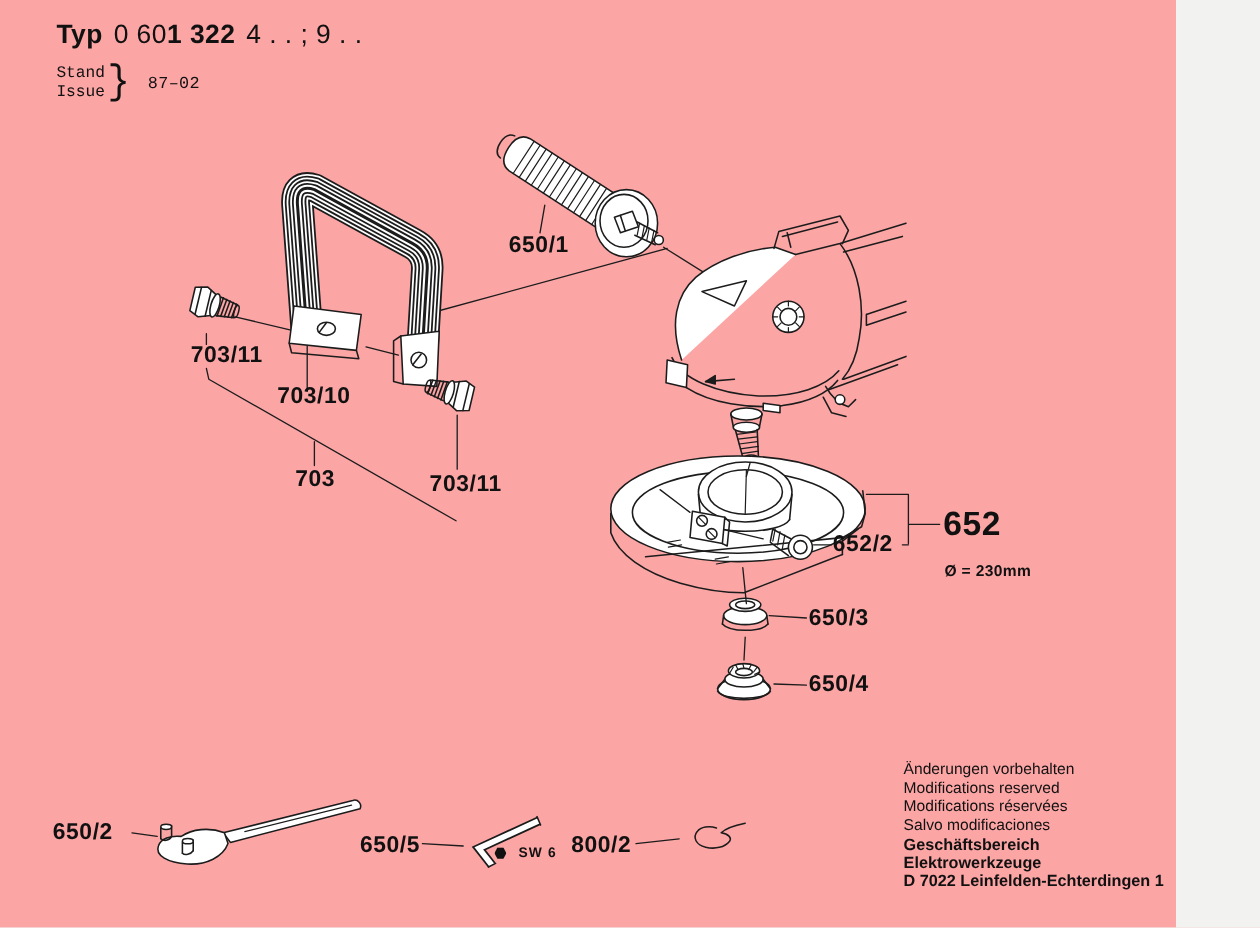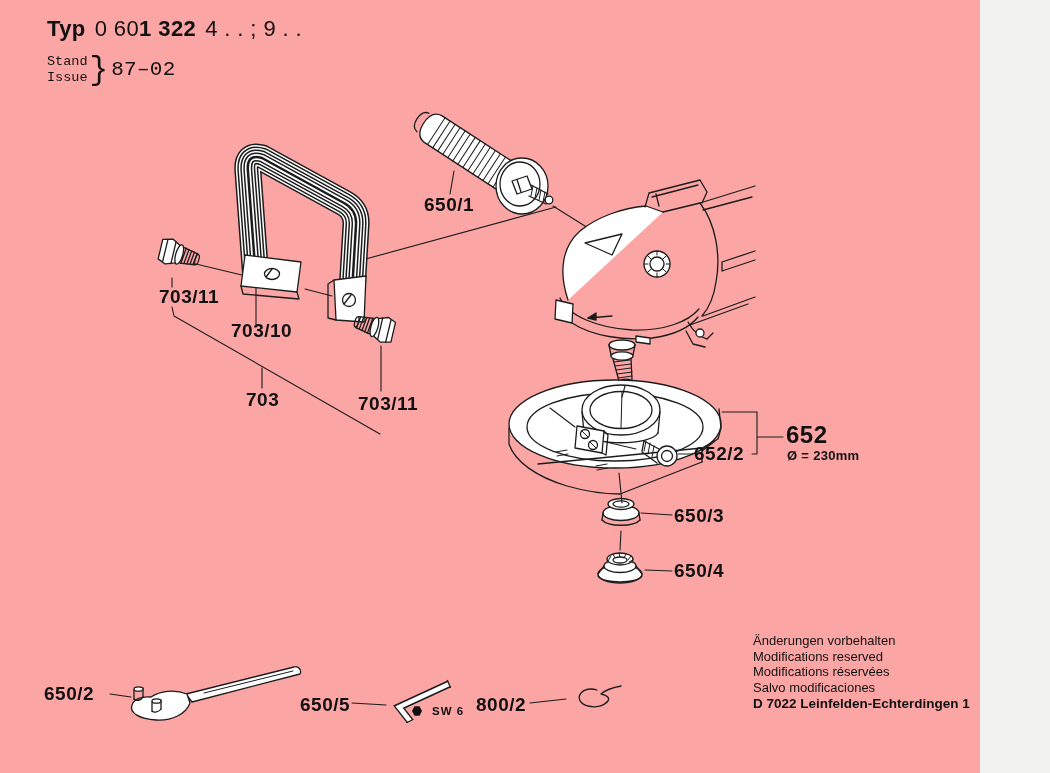--- a/index.html
+++ b/index.html
@@ -1,32 +1,32 @@
 <!DOCTYPE html>
 <html><head>
 <meta charset="utf-8">
 <style>
   html,body{margin:0;padding:0;background:#f2f2f0;}
   .page{position:relative;width:980px;height:773px;background:#fca5a5;overflow:hidden;
         font-family:"Liberation Sans","DejaVu Sans",sans-serif;color:#111;}
   svg.art{position:absolute;left:0;top:0;width:1050px;height:773px;}
 
   .lbl{position:absolute;font-size:19px;font-weight:700;letter-spacing:.5px;white-space:nowrap;color:#111;}
-  .lbl.big{font-size:24px;}
-  .lbl.small{font-size:13px;letter-spacing:.3px;}
+  .lbl.big{font-size:28px;}
+  .lbl.small{font-size:13px;letter-spacing:.3px;margin-top:20px;}
   .lbl.tiny{font-size:11.5px;letter-spacing:1px;display:flex;align-items:center;gap:10px;}
 
   .title{position:absolute;left:47px;top:16px;font-size:22px;letter-spacing:.4px;white-space:nowrap;}
   .title .b{font-weight:700;}
   .title .gap{display:inline-block;width:9px;}
 
   .stand{position:absolute;left:47px;top:52px;display:flex;align-items:center;font-family:Liberation Mono, monospace;}
   .stand-labels{font-size:13.5px;line-height:16px;}
   .stand-brace{font-size:31px;font-weight:300;transform:scaleY(1.1);margin:0 3px 0 2px;}
-  .stand-value{font-size:21px;letter-spacing:.3px;}
+  .stand-value{font-size:14px;letter-spacing:.3px;margin-left:12px;}
 
   .footer-notice{position:absolute;left:753px;top:633px;font-size:13px;line-height:15.5px;}
   .footer-company{position:absolute;left:753px;top:697px;font-size:13.5px;line-height:14.8px;font-weight:700;}
 
   .hexdot{display:inline-block;width:10px;height:10px;background:#111;
           clip-path:polygon(25% 3%,75% 3%,100% 50%,75% 97%,25% 97%,0% 50%);}
 </style>
 </head>
 <body>
 
@@ -241,16 +241,17 @@
   </div>
   <div class="lbl" style="left:476px;top:694px">800/2</div>
 
   <div class="footer-notice">
     <div>Änderungen vorbehalten</div>
     <div>Modifications reserved</div>
     <div>Modifications réservées</div>
     <div>Salvo modificaciones</div>
   </div>
   <div class="footer-company">
+    <div>Geschäftsbereich Elektrowerkzeuge</div>
     <div>D 7022 Leinfelden-Echterdingen 1</div>
   </div>
 
 </div>
 
 </body></html>

